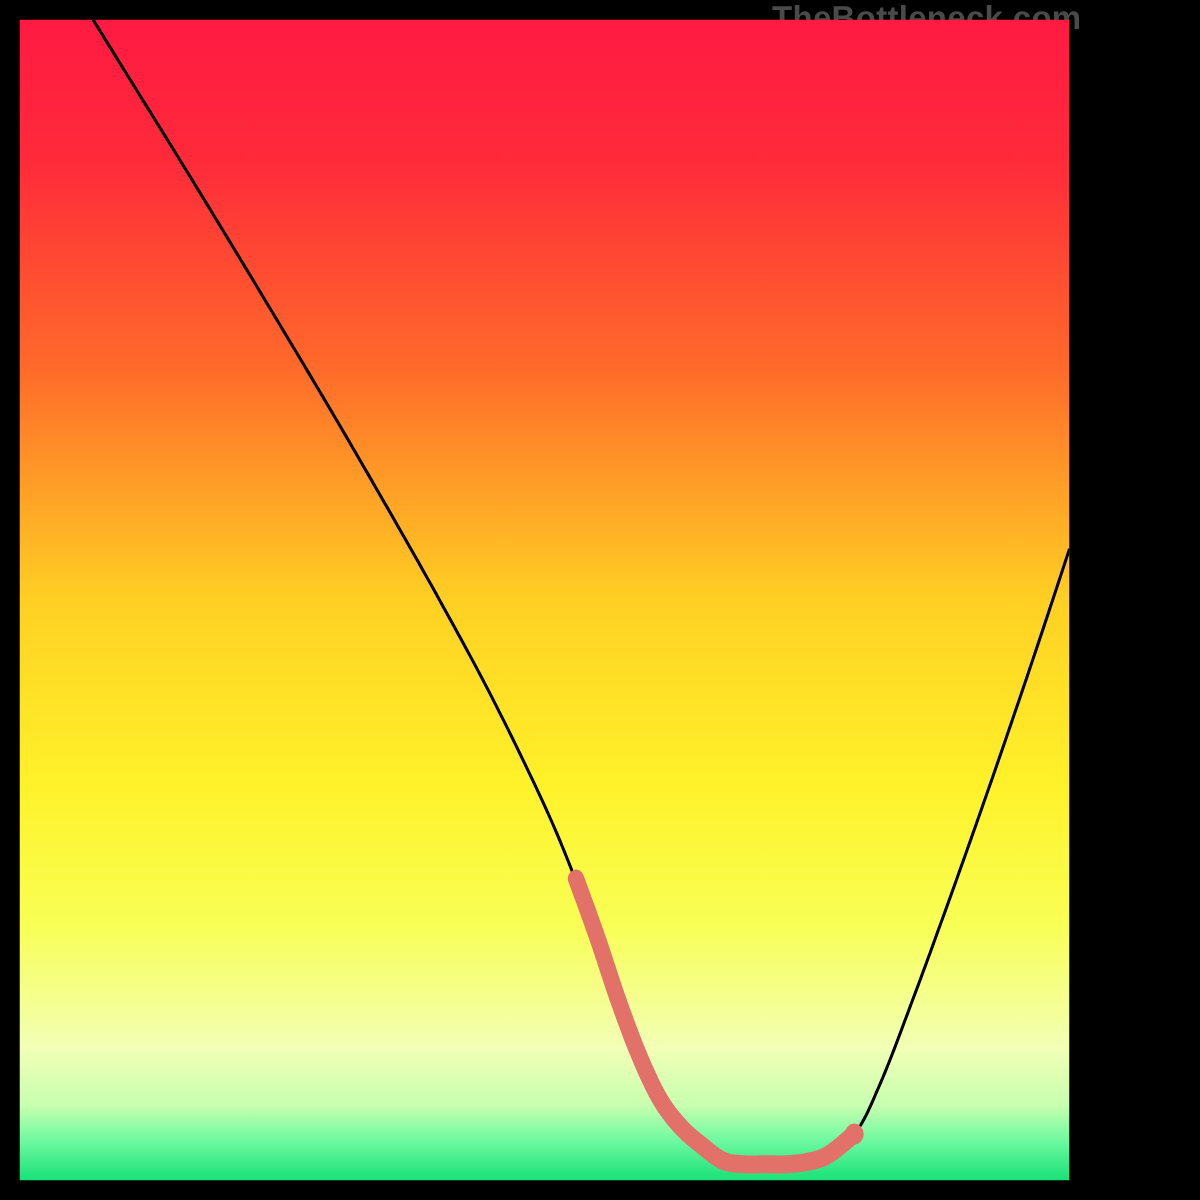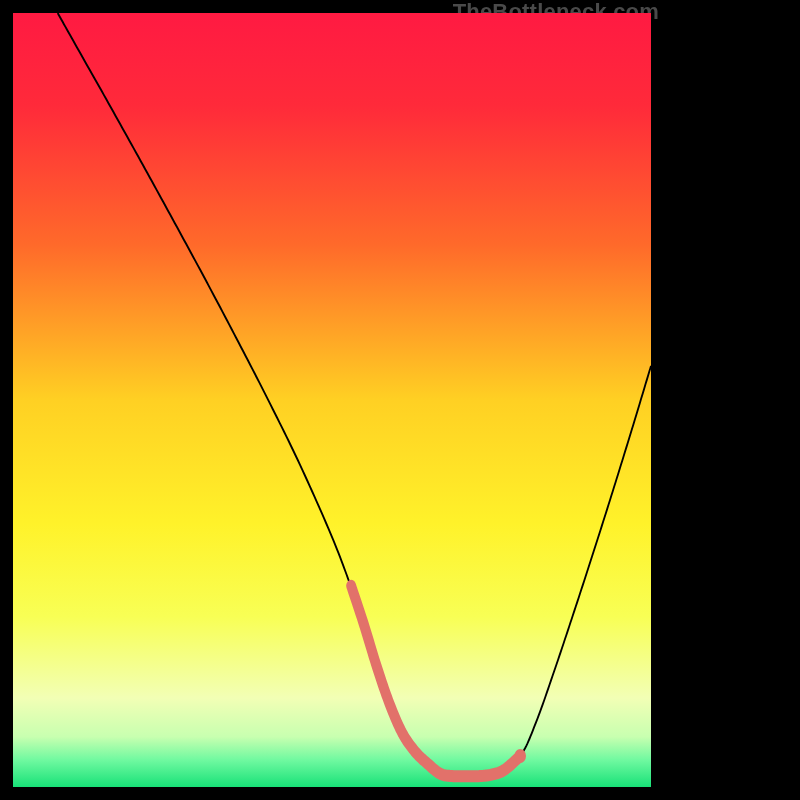--- a/index.html
+++ b/index.html
@@ -8,21 +8,21 @@
     width: 800px;
     height: 800px;
     background: #000;
     overflow: hidden;
     font-family: Arial, Helvetica, sans-serif;
   }
   .frame {
     position: absolute;
     left: 13px;
     top: 13px;
-    width: 638px;
+    width: 700px;
     height: 774px;
     background: #000;
   }
   .plot-area {
     position: absolute;
     left: 0;
     top: 0;
     width: 100%;
     height: 100%;
   }

